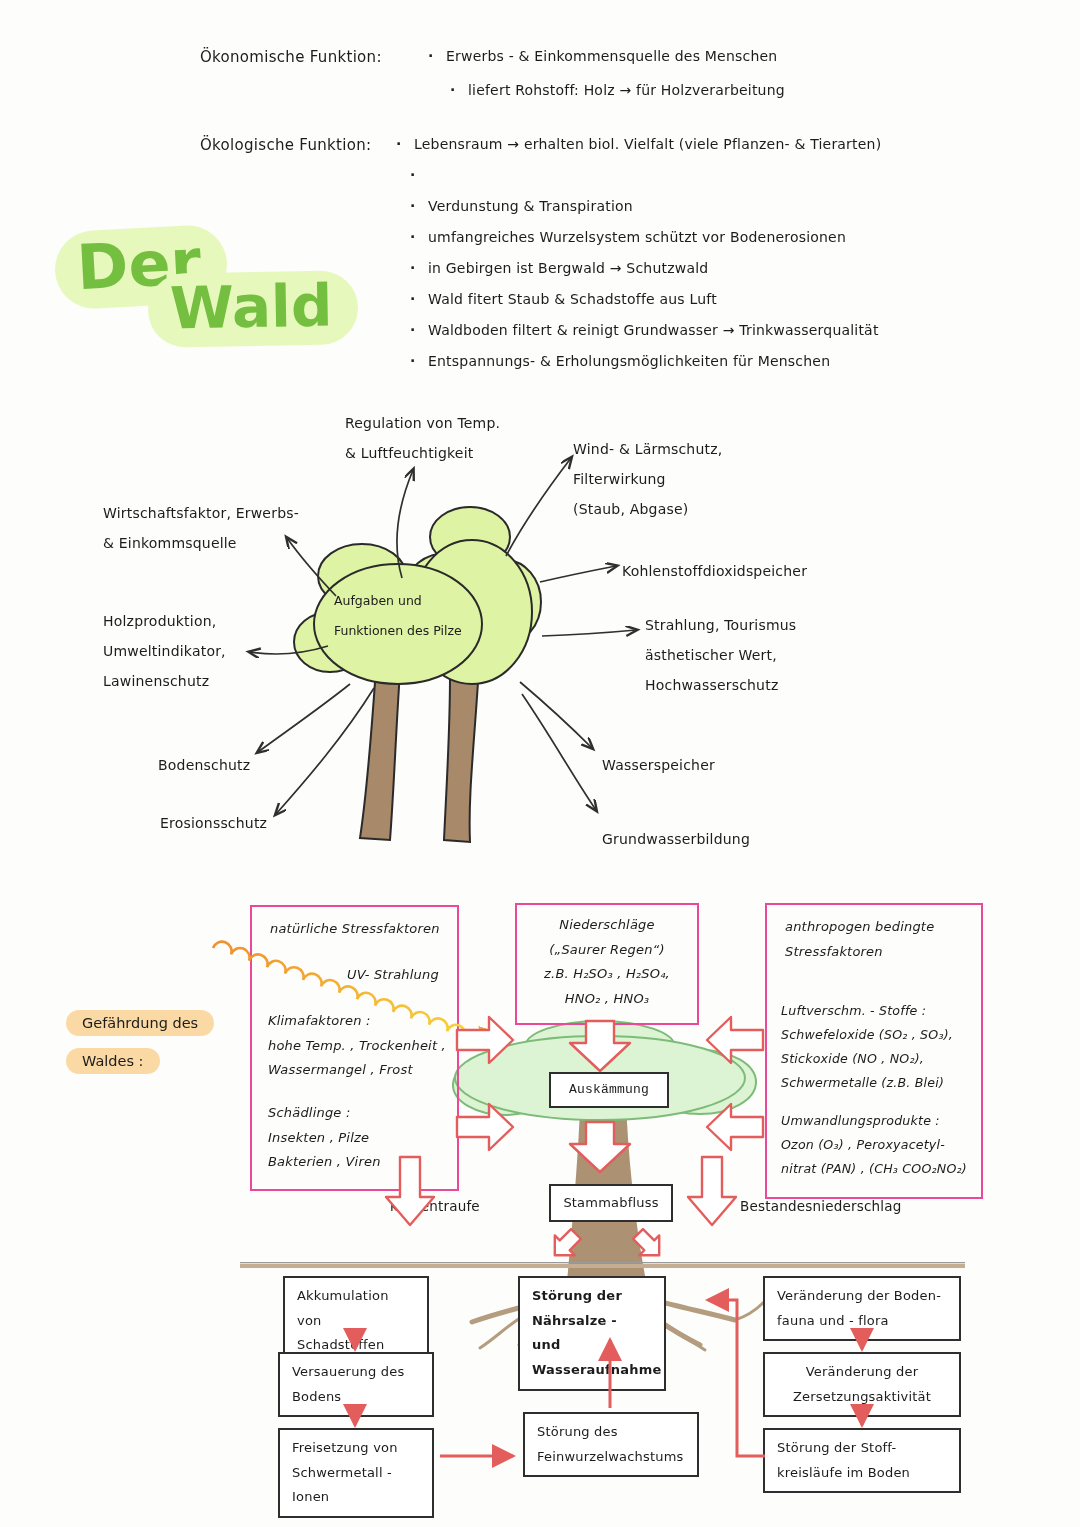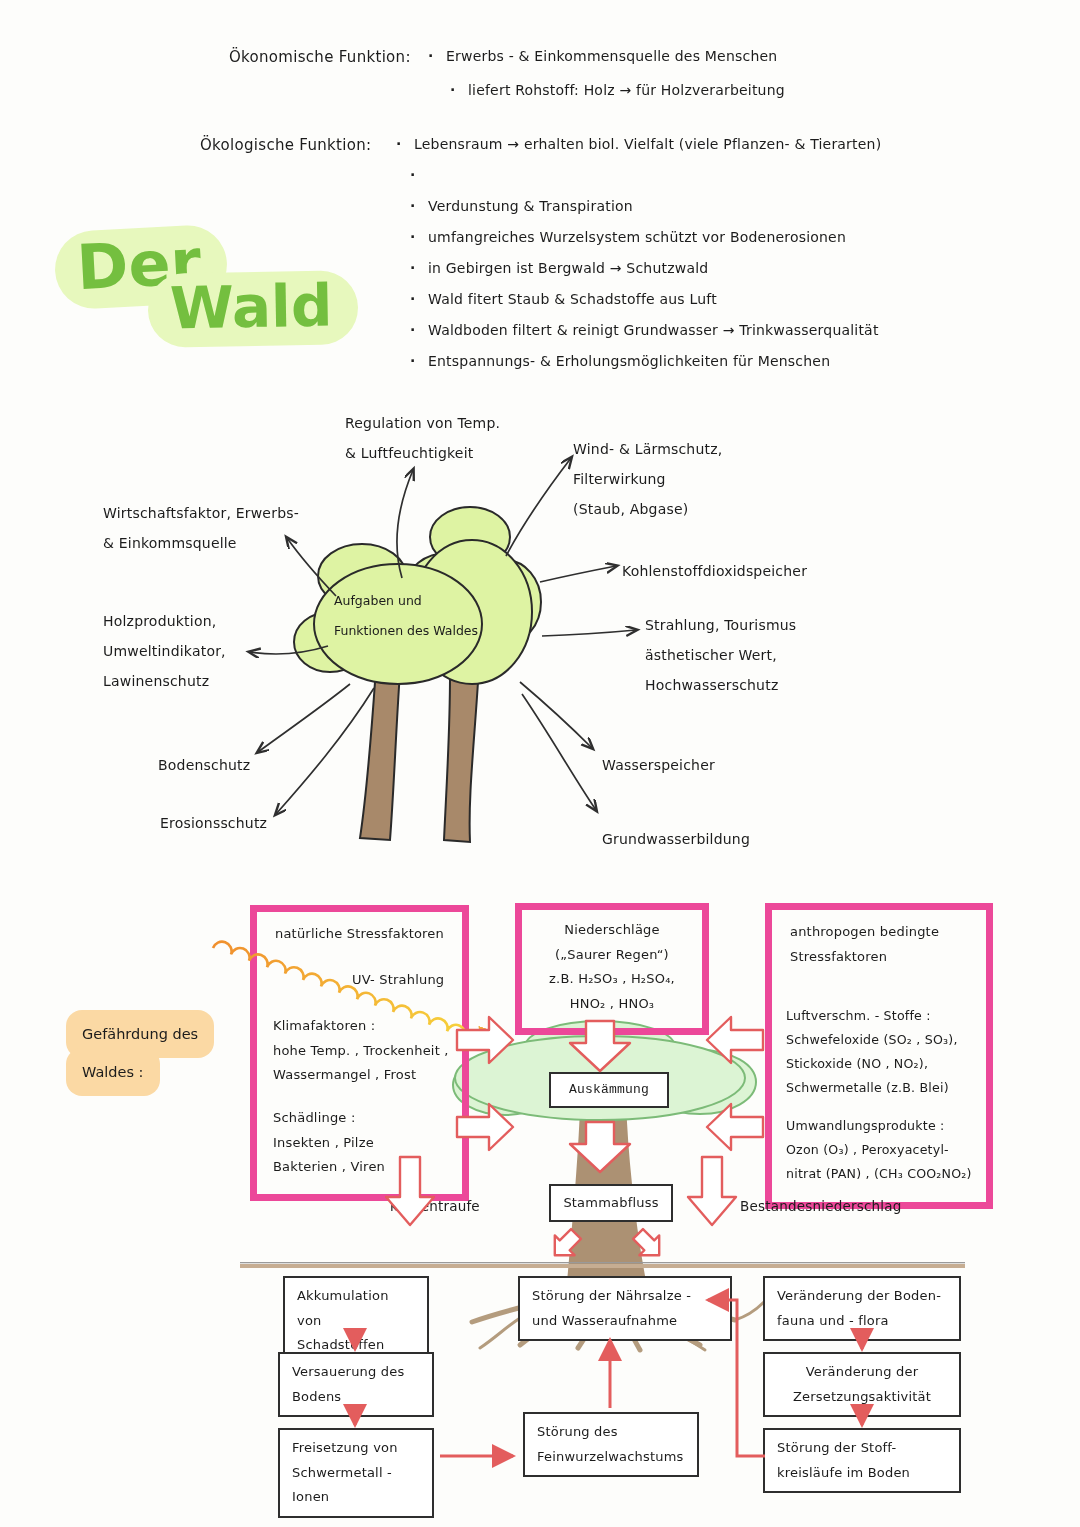--- a/index.html
+++ b/index.html
@@ -9,22 +9,22 @@
   .heading{position:absolute;font-size:15px;letter-spacing:.3px;}
   .bullets{position:absolute;}
   .bullet-row{display:flex;align-items:flex-start;height:31px;font-size:14px;letter-spacing:.2px;}
   .bullet-row.econ{height:34px;}
   .bullet-row .dot{width:18px;flex:0 0 18px;text-align:left;font-weight:700;}
   .title-word{position:absolute;font-weight:700;color:#74bf3f;background:#e7f8bd;
               border-radius:48px;padding:6px 26px 10px 22px;line-height:1;}
   .title-word.w1{font-size:62px;transform:rotate(-3deg);}
   .title-word.w2{font-size:58px;transform:rotate(-1deg);}
   .center-label{position:absolute;font-size:12.5px;line-height:2.4;white-space:pre-line;}
-  .pill{position:absolute;background:#fbd9a4;border-radius:16px;padding:16px 16px;font-size:14.5px;}
-  .box-red{position:absolute;border:7px solid #ec4899;background:transparent;}
+  .pill{position:absolute;background:#fbd9a4;border-radius:16px;padding:5px 16px;font-size:14.5px;}
+  .box-red{position:absolute;border:2px solid #ec4899;background:transparent;font-style:italic;}
   .box-red .inner{position:absolute;white-space:pre-line;font-size:13px;line-height:1.9;letter-spacing:.2px;}
   .box-black{position:absolute;border:2px solid #2e2e2e;background:#fff;
              font-size:13px;line-height:1.9;letter-spacing:.2px;white-space:pre-line;
              padding:6px 12px;box-sizing:border-box;}
   .box-black.center{display:flex;align-items:center;justify-content:center;padding:0 6px;}
   .small-note{position:absolute;font-size:13.5px;letter-spacing:.2px;}
   svg.overlay{position:absolute;left:0;top:0;pointer-events:none;}
 </style>
 </head>
 <body>
@@ -86,21 +86,21 @@
         <ellipse cx="700" cy="1082" rx="56" ry="32"></ellipse>
         <ellipse cx="600" cy="1047" rx="75" ry="26"></ellipse>
         <ellipse cx="600" cy="1078" rx="145" ry="42"></ellipse>
       </g>
     </g>
 
     <rect x="240" y="1264" width="725" height="4" fill="#c6ad92"></rect>
     <rect x="240" y="1262" width="725" height="1.3" fill="#9a9a9a"></rect>
   </svg>
 
-  <div class="heading" style="left:200px;top:48px;margin-left:29px;">Ökonomische Funktion:</div>
+  <div class="heading" style="left:200px;top:48px;">Ökonomische Funktion:</div>
   <div class="bullets" style="left:428px;top:48px;">
     <div class="bullet-row econ">
       <span class="dot">·</span>
       <span>Erwerbs - &amp; Einkommensquelle des Menschen</span>
     </div>
     <div class="bullet-row econ" style="margin-left:22px;">
       <span class="dot">·</span>
       <span>liefert Rohstoff: Holz   →  für Holzverarbeitung</span>
     </div>
   </div>
@@ -155,21 +155,21 @@
 Umweltindikator,
 Lawinenschutz</div>
   <div class="lbl" style="left:645px;top:610px;">Strahlung, Tourismus
 ästhetischer Wert,
 Hochwasserschutz</div>
   <div class="lbl" style="left:158px;top:750px;">Bodenschutz</div>
   <div class="lbl" style="left:160px;top:808px;">Erosionsschutz</div>
   <div class="lbl" style="left:602px;top:750px;">Wasserspeicher</div>
   <div class="lbl" style="left:602px;top:808px;margin-top:16px;">Grundwasserbildung</div>
   <div class="center-label" style="left:334px;top:586px;width:160px;">Aufgaben und
-Funktionen des Waldes</div>
+Funktionen des Pilze</div>
 
   <span class="pill" style="left:66px;top:1010px;">Gefährdung  des</span>
   <span class="pill" style="left:66px;top:1048px;">Waldes  :</span>
 
   <div class="box-red" style="left:250px;top:905px;width:205px;height:282px;">
     <div class="inner" style="left:18px;top:10px;">natürliche  Stressfaktoren</div>
     <div class="inner" style="left:95px;top:56px;">UV- Strahlung</div>
     <div class="inner" style="left:16px;top:102px;">Klimafaktoren :
 hohe Temp. , Trockenheit ,
 Wassermangel , Frost</div>
@@ -201,21 +201,21 @@
   <div class="box-black center" style="left:549px;top:1184px;width:124px;height:38px;">Stammabfluss</div>
   <div class="small-note" style="left:390px;top:1198px;">kronentraufe</div>
   <div class="small-note" style="left:740px;top:1198px;">Bestandesniederschlag</div>
 
   <div class="box-black" style="left:283px;top:1276px;width:146px;">Akkumulation von
 Schadstoffen</div>
   <div class="box-black" style="left:278px;top:1352px;width:156px;">Versauerung  des
 Bodens</div>
   <div class="box-black" style="left:278px;top:1428px;width:156px;">Freisetzung  von
 Schwermetall - Ionen</div>
-  <div class="box-black" style="left:518px;top:1276px;width:214px;">Störung der Nährsalze -
+  <div class="box-black" style="left:518px;top:1276px;width:148px;font-weight:bold;">Störung der Nährsalze -
 und  Wasseraufnahme</div>
   <div class="box-black" style="left:523px;top:1412px;width:176px;">Störung  des
 Feinwurzelwachstums</div>
   <div class="box-black" style="left:763px;top:1276px;width:198px;">Veränderung  der  Boden-
 fauna  und - flora</div>
   <div class="box-black" style="left:763px;top:1352px;width:198px;text-align:center;">Veränderung  der
 Zersetzungsaktivität</div>
   <div class="box-black" style="left:763px;top:1428px;width:198px;">Störung der  Stoff-
 kreisläufe im Boden</div>
 

